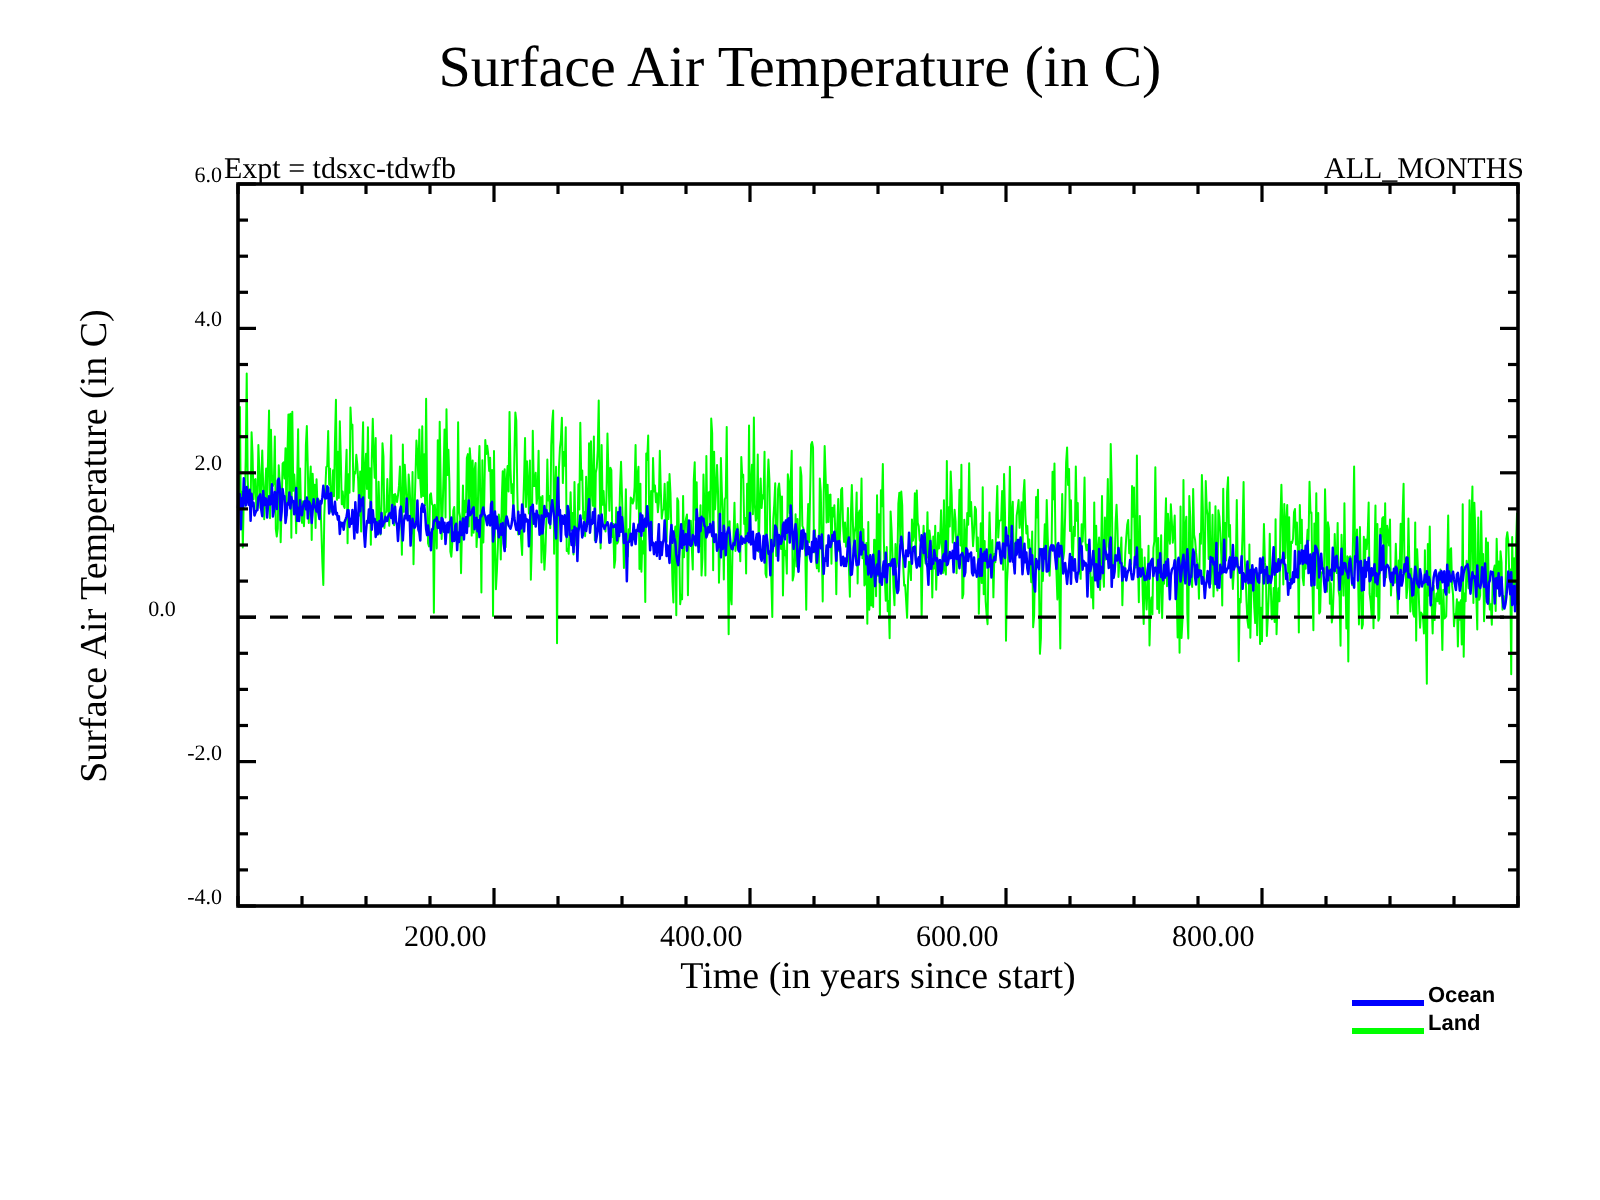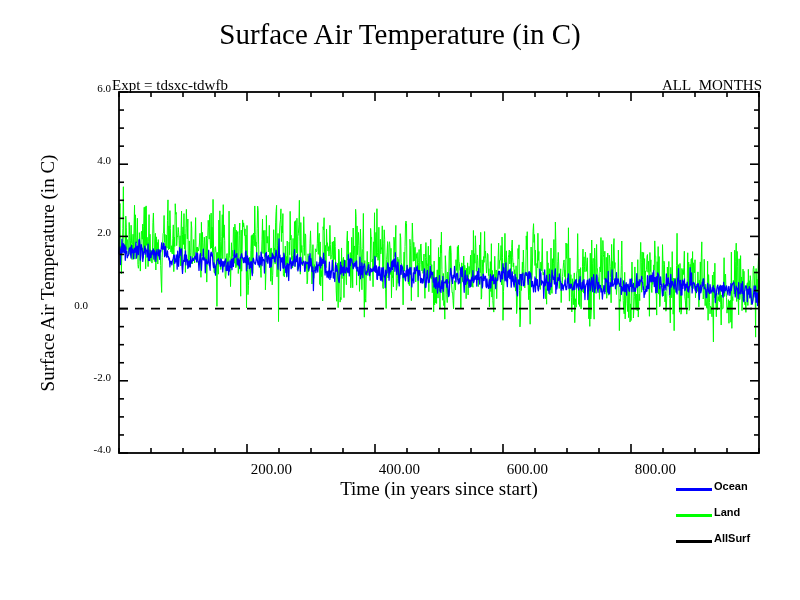--- a/index.html
+++ b/index.html
@@ -82,21 +82,21 @@
   }
   .ytick-label {
     position: absolute;
     text-align: right;
     font-size: 11px;
     width: 60px;
     font-family: "Liberation Serif", serif;
   }
   .xtick-label {
     position: absolute;
-    text-align: right;
+    text-align: left;
     font-size: 15px;
     width: 90px;
     font-family: "Liberation Serif", serif;
   }
   .legend {
     position: absolute;
     left: 676px;
     top: 480px;
     width: 110px;
     height: 80px;
@@ -237,27 +237,23 @@
       <div class="ytick-label" style="left: 51px; top: 443px;">-4.0</div>
     </div>
   <div id="xtick-labels">
       <div class="xtick-label" style="left: 202px; top: 461px;">200.00</div>
       <div class="xtick-label" style="left: 330px; top: 461px;">400.00</div>
       <div class="xtick-label" style="left: 458px; top: 461px;">600.00</div>
       <div class="xtick-label" style="left: 586px; top: 461px;">800.00</div>
     </div>
 
   <div class="legend" id="legend">
-      <div class="legend-row" style="top: 0px;">
+      <div class="legend-row" style="top: 12px;">
         <div class="legend-line" style="background: rgb(0, 0, 255);"></div>
         <span class="legend-text">Ocean</span>
       </div>
       <div class="legend-row" style="top: 26px;">
         <div class="legend-line" style="background: rgb(0, 255, 0);"></div>
         <span class="legend-text">Land</span>
       </div>
-      <div class="legend-row" style="top: 52px;">
-        <div class="legend-line" style="background: rgb(0, 0, 0);"></div>
-        <span class="legend-text">AllSurf</span>
-      </div>
     </div>
 
 </div>
 
 </body></html>

